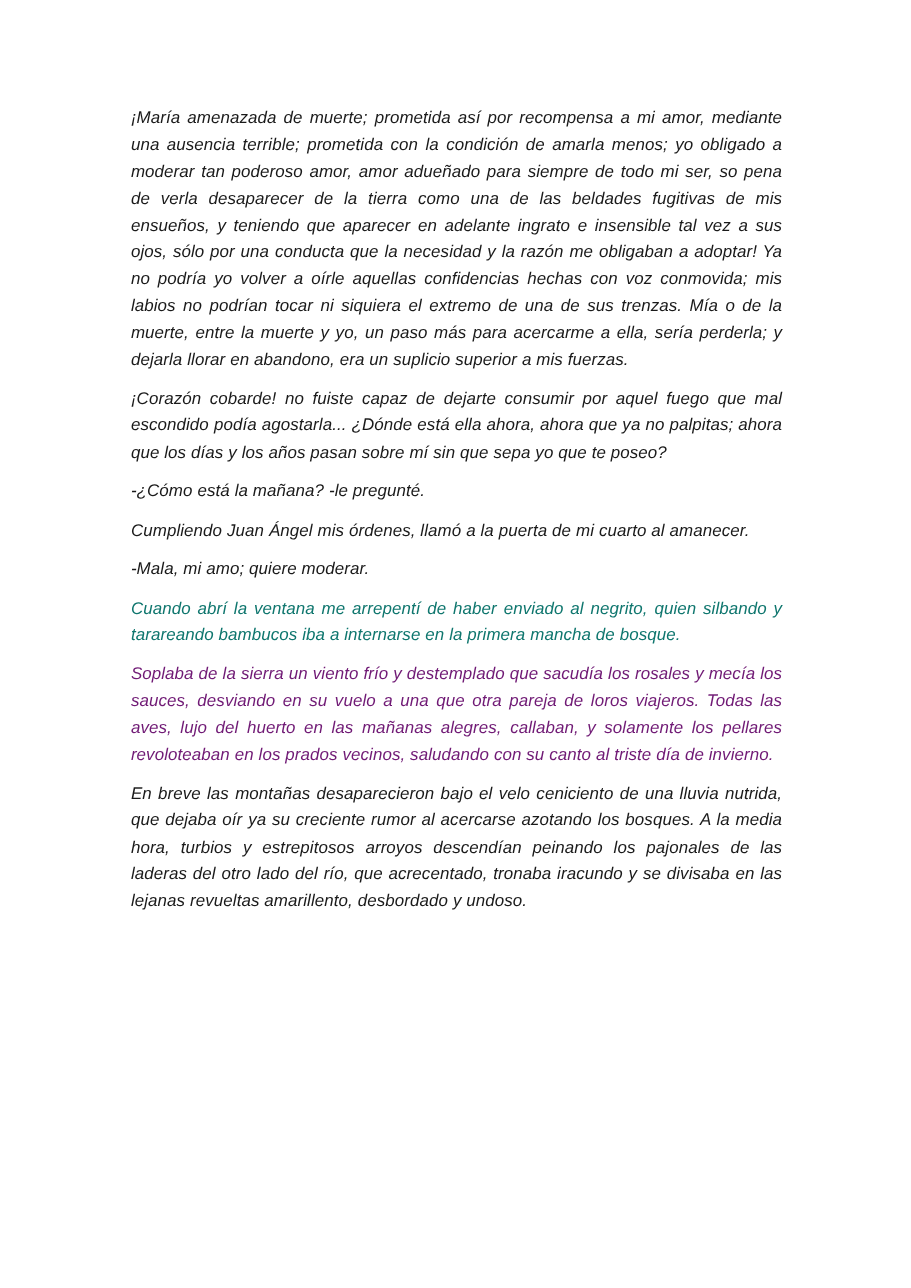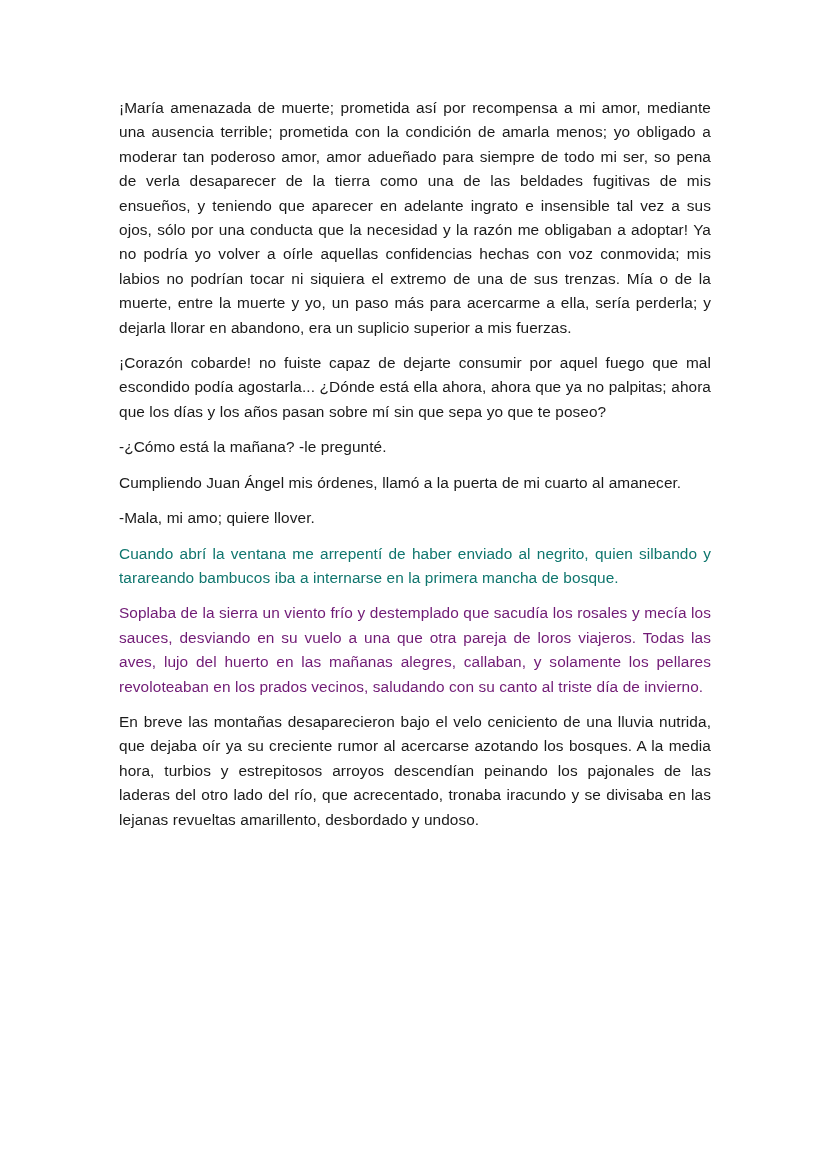--- a/index.html
+++ b/index.html
@@ -12,20 +12,21 @@
     background: #ffffff;
     font-family: "Liberation Sans", "DejaVu Sans", sans-serif;
     overflow: hidden;
   }
   .page {
     position: relative;
     width: 756px;
     height: 1171px;
     background: #ffffff;
     box-sizing: border-box;
+    font-style: italic;
   }
   .text-body {
     position: absolute;
     left: 119px;
     top: 96px;
     width: 592px;
   }
   .para {
     margin: 0 0 11px 0;
     font-size: 15.4px;
@@ -48,21 +49,21 @@
   <div class="text-body">
 
     <p class="para" style="color: rgb(26, 26, 26);">¡María amenazada de muerte; prometida así por recompensa a mi amor, mediante una ausencia terrible; prometida con la condición de amarla menos; yo obligado a moderar tan poderoso amor, amor adueñado para siempre de todo mi ser, so pena de verla desaparecer de la tierra como una de las beldades fugitivas de mis ensueños, y teniendo que aparecer en adelante ingrato e insensible tal vez a sus ojos, sólo por una conducta que la necesidad y la razón me obligaban a adoptar! Ya no podría yo volver a oírle aquellas confidencias hechas con voz conmovida; mis labios no podrían tocar ni siquiera el extremo de una de sus trenzas. Mía o de la muerte, entre la muerte y yo, un paso más para acercarme a ella, sería perderla; y dejarla llorar en abandono, era un suplicio superior a mis fuerzas.</p>
 
     <p class="para" style="color: rgb(26, 26, 26);">¡Corazón cobarde! no fuiste capaz de dejarte consumir por aquel fuego que mal escondido podía agostarla... ¿Dónde está ella ahora, ahora que ya no palpitas; ahora que los días y los años pasan sobre mí sin que sepa yo que te poseo?</p>
 
     <p class="para" style="color: rgb(26, 26, 26);">-¿Cómo está la mañana? -le pregunté.</p>
 
     <p class="para" style="color: rgb(26, 26, 26);">Cumpliendo Juan Ángel mis órdenes, llamó a la puerta de mi cuarto al amanecer.</p>
 
-    <p class="para" style="color: rgb(26, 26, 26);">-Mala, mi amo; quiere llover.</p>
+    <p class="para" style="color: rgb(26, 26, 26);">-Mala, mi amo; quiere moderar.</p>
 
 
     <p class="para" style="color: #0f766e;">Cuando abrí la ventana me arrepentí de haber enviado al negrito, quien silbando y tarareando bambucos iba a internarse en la primera mancha de bosque.</p>
 
     <p class="para" style="color: #701a75;">Soplaba de la sierra un viento frío y destemplado que sacudía los rosales y mecía los sauces, desviando en su vuelo a una que otra pareja de loros viajeros. Todas las aves, lujo del huerto en las mañanas alegres, callaban, y solamente los pellares revoloteaban en los prados vecinos, saludando con su canto al triste día de invierno.</p>
 
     <p class="para" style="color: rgb(26, 26, 26);">En breve las montañas desaparecieron bajo el velo ceniciento de una lluvia nutrida, que dejaba oír ya su creciente rumor al acercarse azotando los bosques. A la media hora, turbios y estrepitosos arroyos descendían peinando los pajonales de las laderas del otro lado del río, que acrecentado, tronaba iracundo y se divisaba en las lejanas revueltas amarillento, desbordado y undoso.</p>
 
   </div>
 </div>

